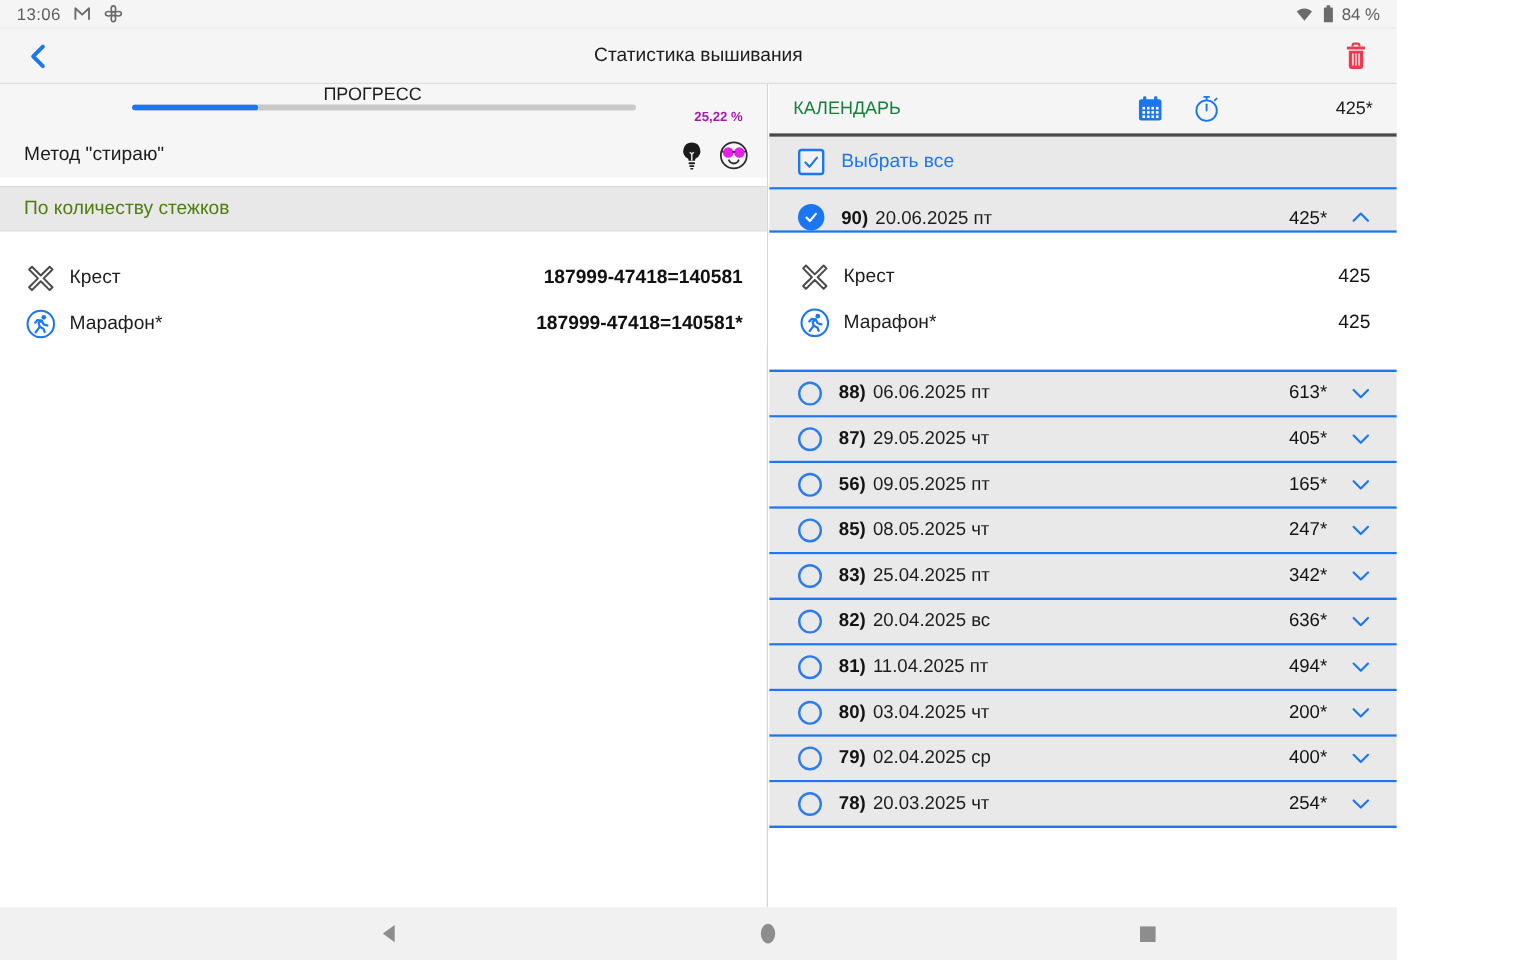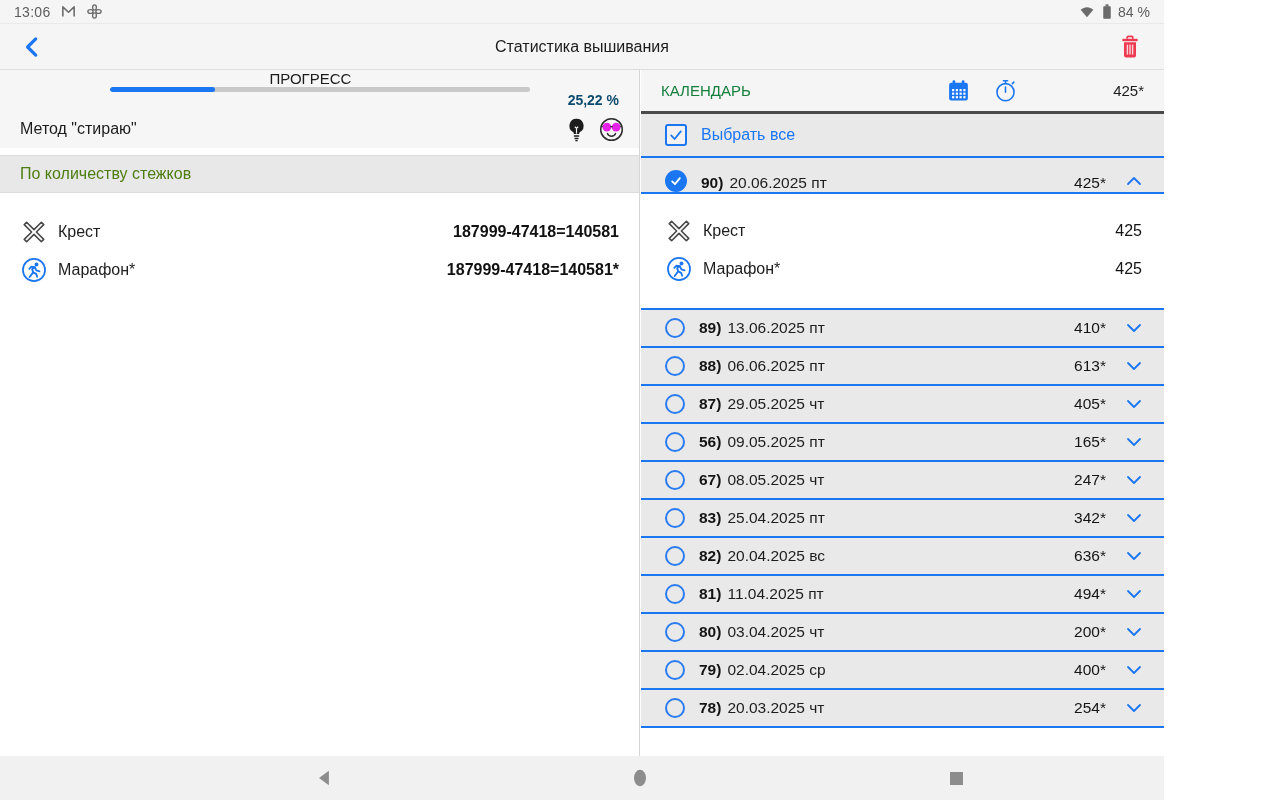--- a/index.html
+++ b/index.html
@@ -25,21 +25,21 @@
   .left-panel { position:absolute; top:70px; left:0; width:640px; bottom:44px; background:#fff;
     border-right:1px solid #d5d5d5; }
   .right-panel { position:absolute; top:70px; left:641px; right:0; bottom:44px; background:#fff; overflow:hidden; }
 
   
   .lp-top { background:#f6f6f6; }
   .progress-row { height:40px; display:flex; align-items:center; padding:0 20px;flex-direction:column; }
   .progress-label { font-size:15px; color:#1c1c1c; width:100px; }
   .progress-track { width:420px; height:5px; background:#c9c9c9; border-radius:3px; overflow:hidden; }
   .progress-fill { height:100%; background:#1b76f2; border-radius:3px; }
-  .progress-value { margin-left:auto; font-size:14px; font-weight:bold; color:#0c4a6e; }
+  .progress-value { margin-left:auto; font-size:11px; font-weight:bold; color:#a21caf; }
   .method-row { height:38px; display:flex; align-items:center; padding:0 14px 0 20px; }
   .method-label { font-size:16px; font-weight:500; color:#1c1c1c; }
   .method-icons { margin-left:auto; display:flex; align-items:center; gap:10px; }
   .lp-gap { height:7px; background:#fff; }
   .section-band { height:38px; background:#e8e8e8; border-top:1px solid #dcdcdc; border-bottom:1px solid #dcdcdc;
     display:flex; align-items:center; padding:0 20px; font-size:16px; color:#4d7c0f; }
   .stats-area { padding-top:20px; background:#fff; }
   .stat-row { height:38px; display:flex; align-items:center; padding:0 20px; }
   .stat-icon { width:28px; display:flex; align-items:center; justify-content:center; }
   .stat-label { margin-left:10px; font-size:16px; color:#1d1d1d; }
@@ -289,31 +289,20 @@
             </g>
           </svg>
         </span>
         <span class="stat-label">Марафон*</span>
         <span class="row-value" style="font-size:16px;">425</span>
       </div>
     </div>
 
     <div class="session-list">
 
-        <div class="session-row">
-          <span class="radio-circle"></span>
-          <span class="row-num">89)</span>
-          <span class="row-date">13.06.2025 пт</span>
-          <span class="row-value">410*</span>
-          <span class="row-chev">
-            <svg width="22" height="22" viewBox="0 0 22 22">
-              <path d="M5 8 L11 14 L17 8" fill="none" stroke="#1b76f2" stroke-width="1.8" stroke-linecap="round" stroke-linejoin="round"></path>
-            </svg>
-          </span>
-        </div>
 
         <div class="session-row">
           <span class="radio-circle"></span>
           <span class="row-num">88)</span>
           <span class="row-date">06.06.2025 пт</span>
           <span class="row-value">613*</span>
           <span class="row-chev">
             <svg width="22" height="22" viewBox="0 0 22 22">
               <path d="M5 8 L11 14 L17 8" fill="none" stroke="#1b76f2" stroke-width="1.8" stroke-linecap="round" stroke-linejoin="round"></path>
             </svg>
@@ -339,21 +328,21 @@
           <span class="row-value">165*</span>
           <span class="row-chev">
             <svg width="22" height="22" viewBox="0 0 22 22">
               <path d="M5 8 L11 14 L17 8" fill="none" stroke="#1b76f2" stroke-width="1.8" stroke-linecap="round" stroke-linejoin="round"></path>
             </svg>
           </span>
         </div>
 
         <div class="session-row">
           <span class="radio-circle"></span>
-          <span class="row-num">67)</span>
+          <span class="row-num">85)</span>
           <span class="row-date">08.05.2025 чт</span>
           <span class="row-value">247*</span>
           <span class="row-chev">
             <svg width="22" height="22" viewBox="0 0 22 22">
               <path d="M5 8 L11 14 L17 8" fill="none" stroke="#1b76f2" stroke-width="1.8" stroke-linecap="round" stroke-linejoin="round"></path>
             </svg>
           </span>
         </div>
 
 

